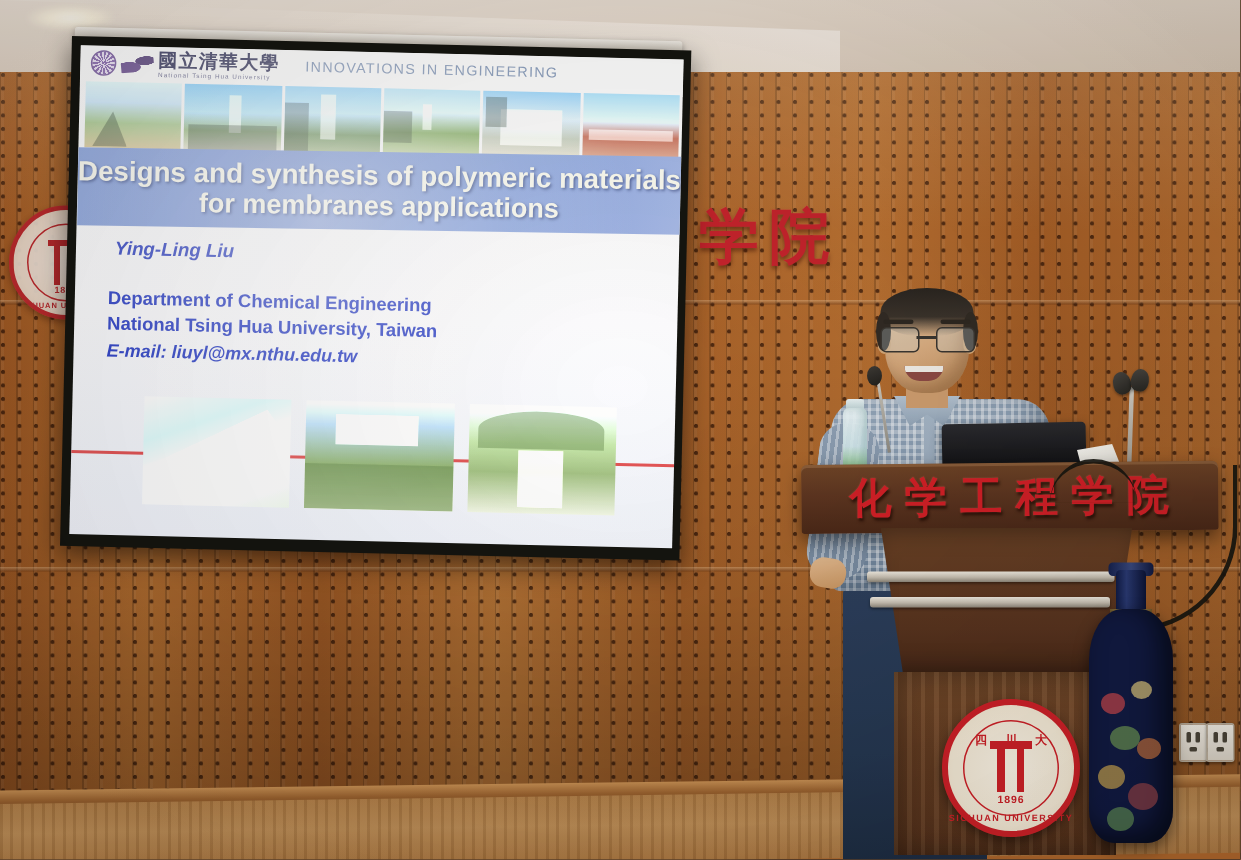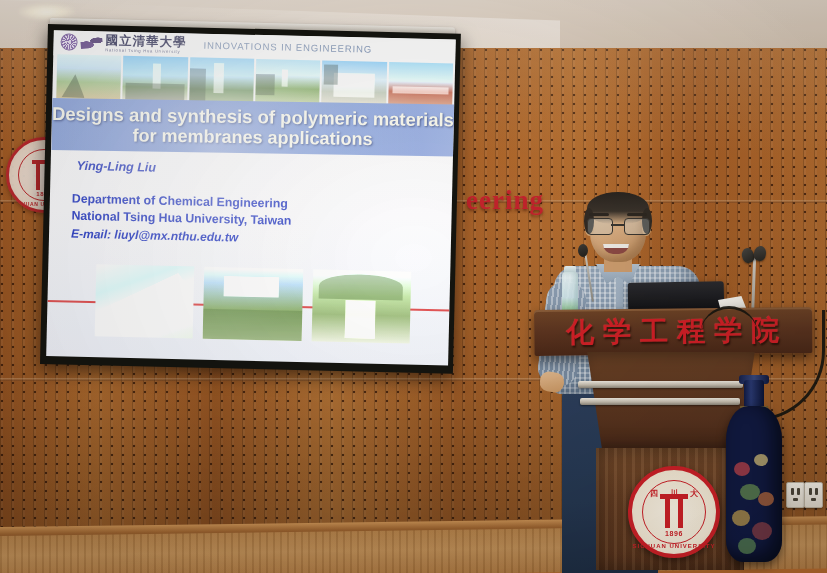--- a/index.html
+++ b/index.html
@@ -456,21 +456,21 @@
     <div class="wall-seam" style="top:330px"></div>
   </div>
 
   <div class="wall-seal">
     <div class="ring"></div>
     <div class="gate"></div>
     <div class="yr">1896</div>
     <div class="nm">SICHUAN UNIVERSITY</div>
   </div>
 
-  <div class="wall-sign wall-sign-en">eering</div>
+  <div class="wall-sign wall-sign-cn">学院</div>
 
   <div class="outlet" style="left:786px;top:482px">
     <i class="a"></i>
       <i class="b"></i>
       <i class="c"></i>
   </div>
   <div class="outlet" style="left:804px;top:482px">
     <i class="a"></i>
       <i class="b"></i>
       <i class="c"></i>

